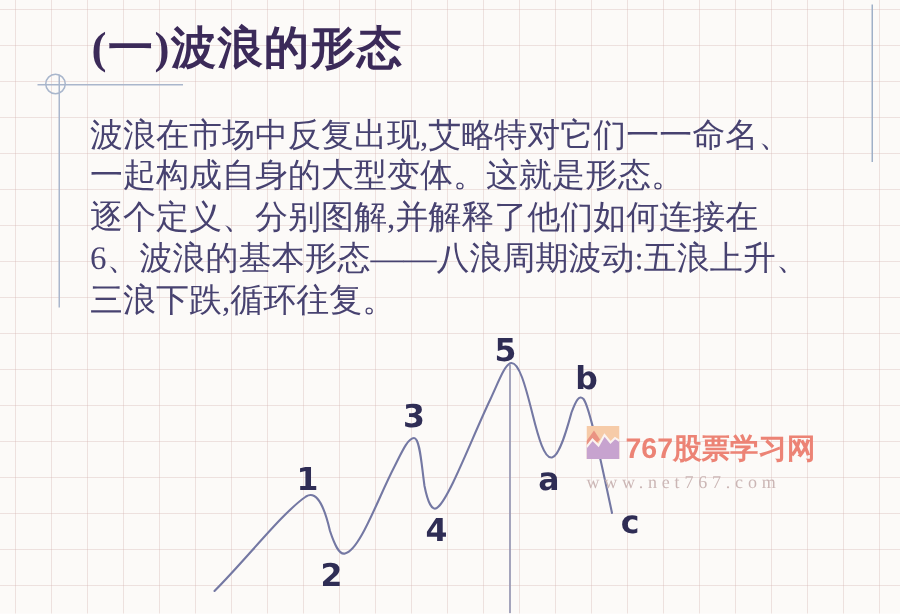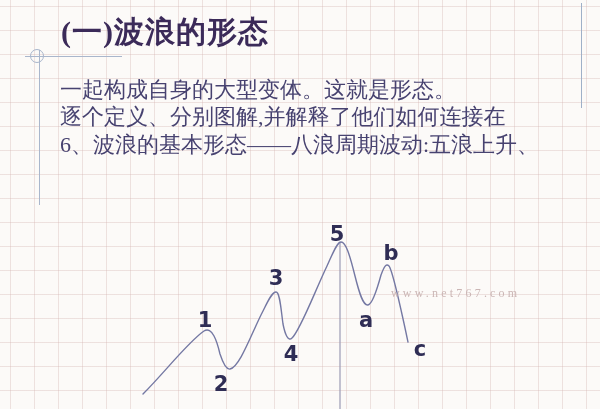--- a/index.html
+++ b/index.html
@@ -109,23 +109,25 @@
 <div class="slide">
 
   <h1 class="title">(一)波浪的形态</h1>
 
   <div class="decor-hline"></div>
   <div class="decor-circle"></div>
   <div class="decor-vline-left"></div>
   <div class="decor-vline-right"></div>
 
   <div class="body-text">
+    <div>波浪在市场中反复出现,艾略特对它们一一命名、</div>
     <div>一起构成自身的大型变体。这就是形态。</div>
     <div>逐个定义、分别图解,并解释了他们如何连接在</div>
     <div>6、波浪的基本形态——八浪周期波动:五浪上升、</div>
+    <div>三浪下跌,循环往复。</div>
   </div>
 
   <svg class="wave-svg" viewBox="0 0 600 409" xmlns="http://www.w3.org/2000/svg">
     <line x1="340" y1="243" x2="340" y2="409" stroke="#9B9BB5" stroke-width="1.2"></line>
     <path d="M143,394
              C165,372 188,342 204,331
              C212,326 217,341 220,354
              C223,363 226,370 230,369
              C240,367 252,332 263,311
              C268,301 272,292 276,292
@@ -143,16 +145,25 @@
   <span class="wave-label" style="left:205px; top:320px;">1</span>
   <span class="wave-label" style="left:221px; top:384px;">2</span>
   <span class="wave-label" style="left:276px; top:278px;">3</span>
   <span class="wave-label" style="left:291px; top:354px;">4</span>
   <span class="wave-label" style="left:337px; top:234px;">5</span>
   <span class="wave-label" style="left:366px; top:320px;">a</span>
   <span class="wave-label" style="left:391px; top:253px;">b</span>
   <span class="wave-label" style="left:420px; top:349px;">c</span>
 
   <div class="watermark">
+    <div class="wm-row">
+      <svg class="wm-icon" viewBox="0 0 22 22" xmlns="http://www.w3.org/2000/svg">
+        <rect x="0" y="0" width="22" height="22" fill="#F6CBA8"></rect>
+        <path d="M0,10 L5,3 L9,9 L6,12 L0,14 Z" fill="#E8897B" opacity="0.85"></path>
+        <path d="M0,22 L0,14 L4,9 L8,13 L12,6 L16,11 L19,8 L22,10 L22,22 Z" fill="#C7A3CF"></path>
+        <polyline points="0,14 4,9 8,13 12,6 16,11 19,8 22,10" fill="none" stroke="#FBF3F0" stroke-width="1.4"></polyline>
+      </svg>
+      <span class="wm-name">767股票学习网</span>
+    </div>
     <div class="wm-url">www.net767.com</div>
   </div>
 
 </div>
 
 </body></html>

